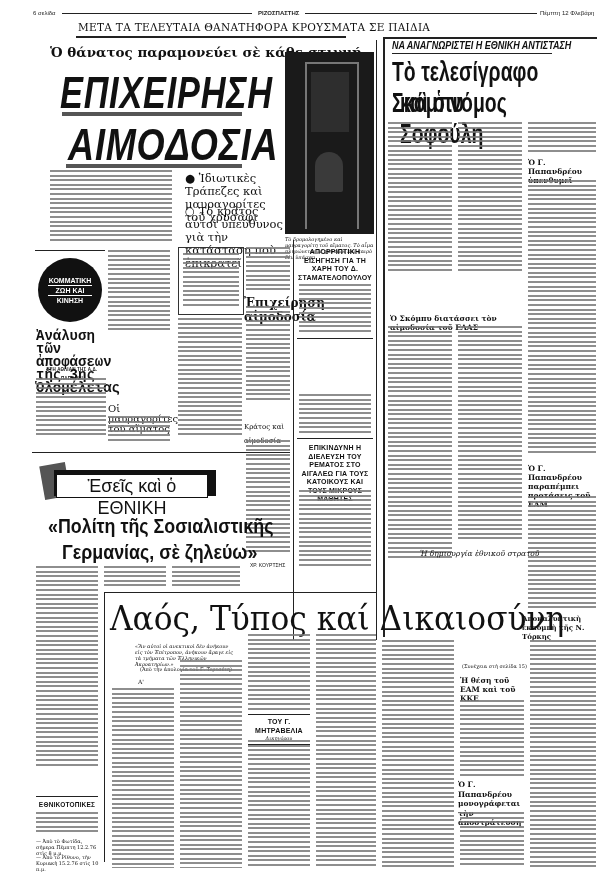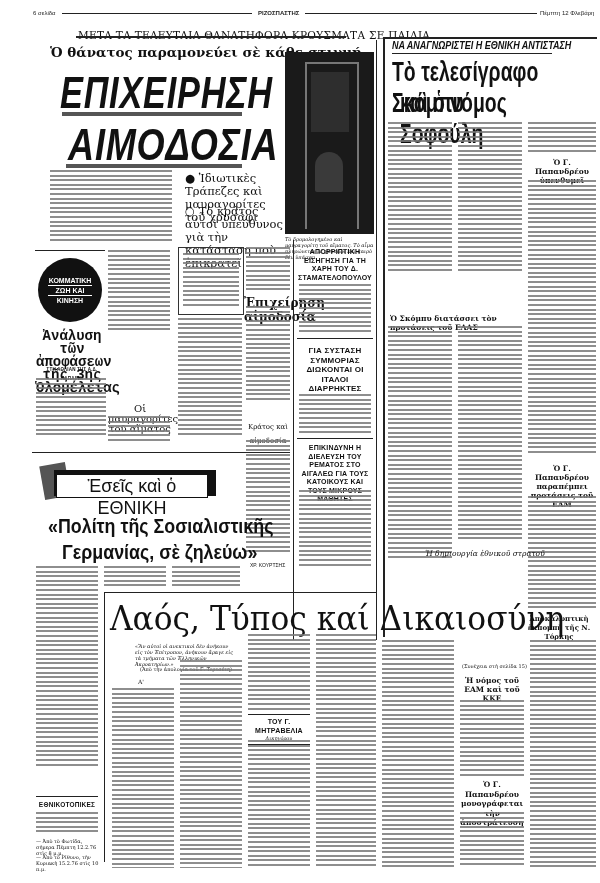--- a/index.html
+++ b/index.html
@@ -2,23 +2,23 @@
 <html><head>
 <meta charset="utf-8">
 <style>
   html,body{margin:0;padding:0;background:#fff;}
   body{width:600px;height:883px;position:relative;overflow:hidden;font-family:"DejaVu Serif",serif;color:#111;}
   .abs{position:absolute;}
   .rule{position:absolute;background:#222;}
   .body-text{position:absolute;overflow:hidden;}
   .body-text .ln{height:2px;background:#7a7a7a;margin:0 0 2.6px 0;opacity:.85;}
   .masthead{font-family:"Liberation Sans",sans-serif;font-size:6px;color:#222;}
-  .kicker{font-family:"DejaVu Serif",serif;font-size:10.5px;letter-spacing:.3px;margin-top:8px;}
+  .kicker{font-family:"DejaVu Serif",serif;font-size:10.5px;letter-spacing:.3px;}
   .cond{font-family:"Liberation Sans",sans-serif;font-weight:bold;transform-origin:left top;}
-  .sub{font-family:"DejaVu Serif",serif;font-weight:bold;text-align:center;}
+  .sub{font-family:"DejaVu Serif",serif;font-weight:bold;text-align:left;}
   .bullet{font-family:"DejaVu Serif",serif;font-size:11.5px;line-height:13px;}
   .smallhead{font-family:"Liberation Sans",sans-serif;font-weight:bold;text-align:center;font-size:7px;line-height:8.5px;letter-spacing:.2px;}
   .caption{font-family:"DejaVu Serif",serif;font-style:italic;font-size:5px;line-height:6px;}
 </style>
 </head>
 <body>
 
 <div class="abs masthead" style="left:33px;top:10px;">6 σελίδα</div>
 <div class="rule" style="left:62px;top:13px;width:190px;height:1px;"></div>
 <div class="abs masthead" style="left:258px;top:10px;font-weight:bold;">ΡΙΖΟΣΠΑΣΤΗΣ</div>
@@ -245,21 +245,20 @@
       <div class="ln"></div>
       <div class="ln"></div>
       <div class="ln"></div>
       <div class="ln"></div>
       <div class="ln"></div>
       <div class="ln"></div>
       <div class="ln"></div>
   </div>
 </div>
 <div class="abs" style="left:297px;top:342px;width:76px;height:96px;border-bottom:1px solid #222;">
-  <div class="smallhead" style="margin-top:4px;font-size:8px;line-height:9.5px;">ΓΙΑ ΣΥΣΤΑΣΗ ΣΥΜΜΟΡΙΑΣ ΔΙΩΚΟΝΤΑΙ ΟΙ ΙΤΑΛΟΙ ΔΙΑΡΡΗΚΤΕΣ</div>
   <div class="body-text" style="left:2px;top:52px;width:72px;height:40px;">
     <div class="ln"></div>
       <div class="ln"></div>
       <div class="ln"></div>
       <div class="ln"></div>
       <div class="ln"></div>
       <div class="ln"></div>
       <div class="ln"></div>
       <div class="ln"></div>
       <div class="ln"></div>
@@ -431,21 +430,21 @@
     <div class="ln"></div>
     <div class="ln"></div>
     <div class="ln"></div>
     <div class="ln"></div>
     <div class="ln"></div>
     <div class="ln"></div>
     <div class="ln"></div>
     <div class="ln"></div>
 </div>
 
-<div class="abs sub" style="left:390px;top:314px;width:135px;font-size:7.5px;text-align:left;">Ὁ Σκόμπυ διατάσσει τὸν προτάσεις τοῦ ΕΛΑΣ</div>
+<div class="abs sub" style="left:390px;top:314px;width:135px;font-size:7.5px;text-align:left;">Ὁ Σκόμπυ διατάσσει τὸν αἱμοδοσία τοῦ ΕΛΑΣ</div>
 <div class="body-text" style="left:388px;top:326px;width:64px;height:240px;">
   <div class="ln"></div>
     <div class="ln"></div>
     <div class="ln"></div>
     <div class="ln"></div>
     <div class="ln"></div>
     <div class="ln"></div>
     <div class="ln"></div>
     <div class="ln"></div>
     <div class="ln"></div>
@@ -904,21 +903,21 @@
     <div class="ln"></div>
     <div class="ln"></div>
     <div class="ln"></div>
     <div class="ln"></div>
     <div class="ln"></div>
     <div class="ln"></div>
     <div class="ln"></div>
     <div class="ln"></div>
 </div>
 <div class="abs" style="left:462px;top:663px;font-size:5px;">(Συνέχεια στὴ σελίδα 15)</div>
-<div class="abs sub" style="left:460px;top:676px;width:64px;font-size:7.5px;line-height:9px;">Ἡ νόμος τοῦ ΕΑΜ καὶ τοῦ ΚΚΕ</div>
+<div class="abs sub" style="left:460px;top:676px;width:64px;font-size:7.5px;line-height:9px;">Ἡ θέση τοῦ ΕΑΜ καὶ τοῦ ΚΚΕ</div>
 <div class="body-text" style="left:460px;top:700px;width:64px;height:76px;">
   <div class="ln"></div>
     <div class="ln"></div>
     <div class="ln"></div>
     <div class="ln"></div>
     <div class="ln"></div>
     <div class="ln"></div>
     <div class="ln"></div>
     <div class="ln"></div>
     <div class="ln"></div>

